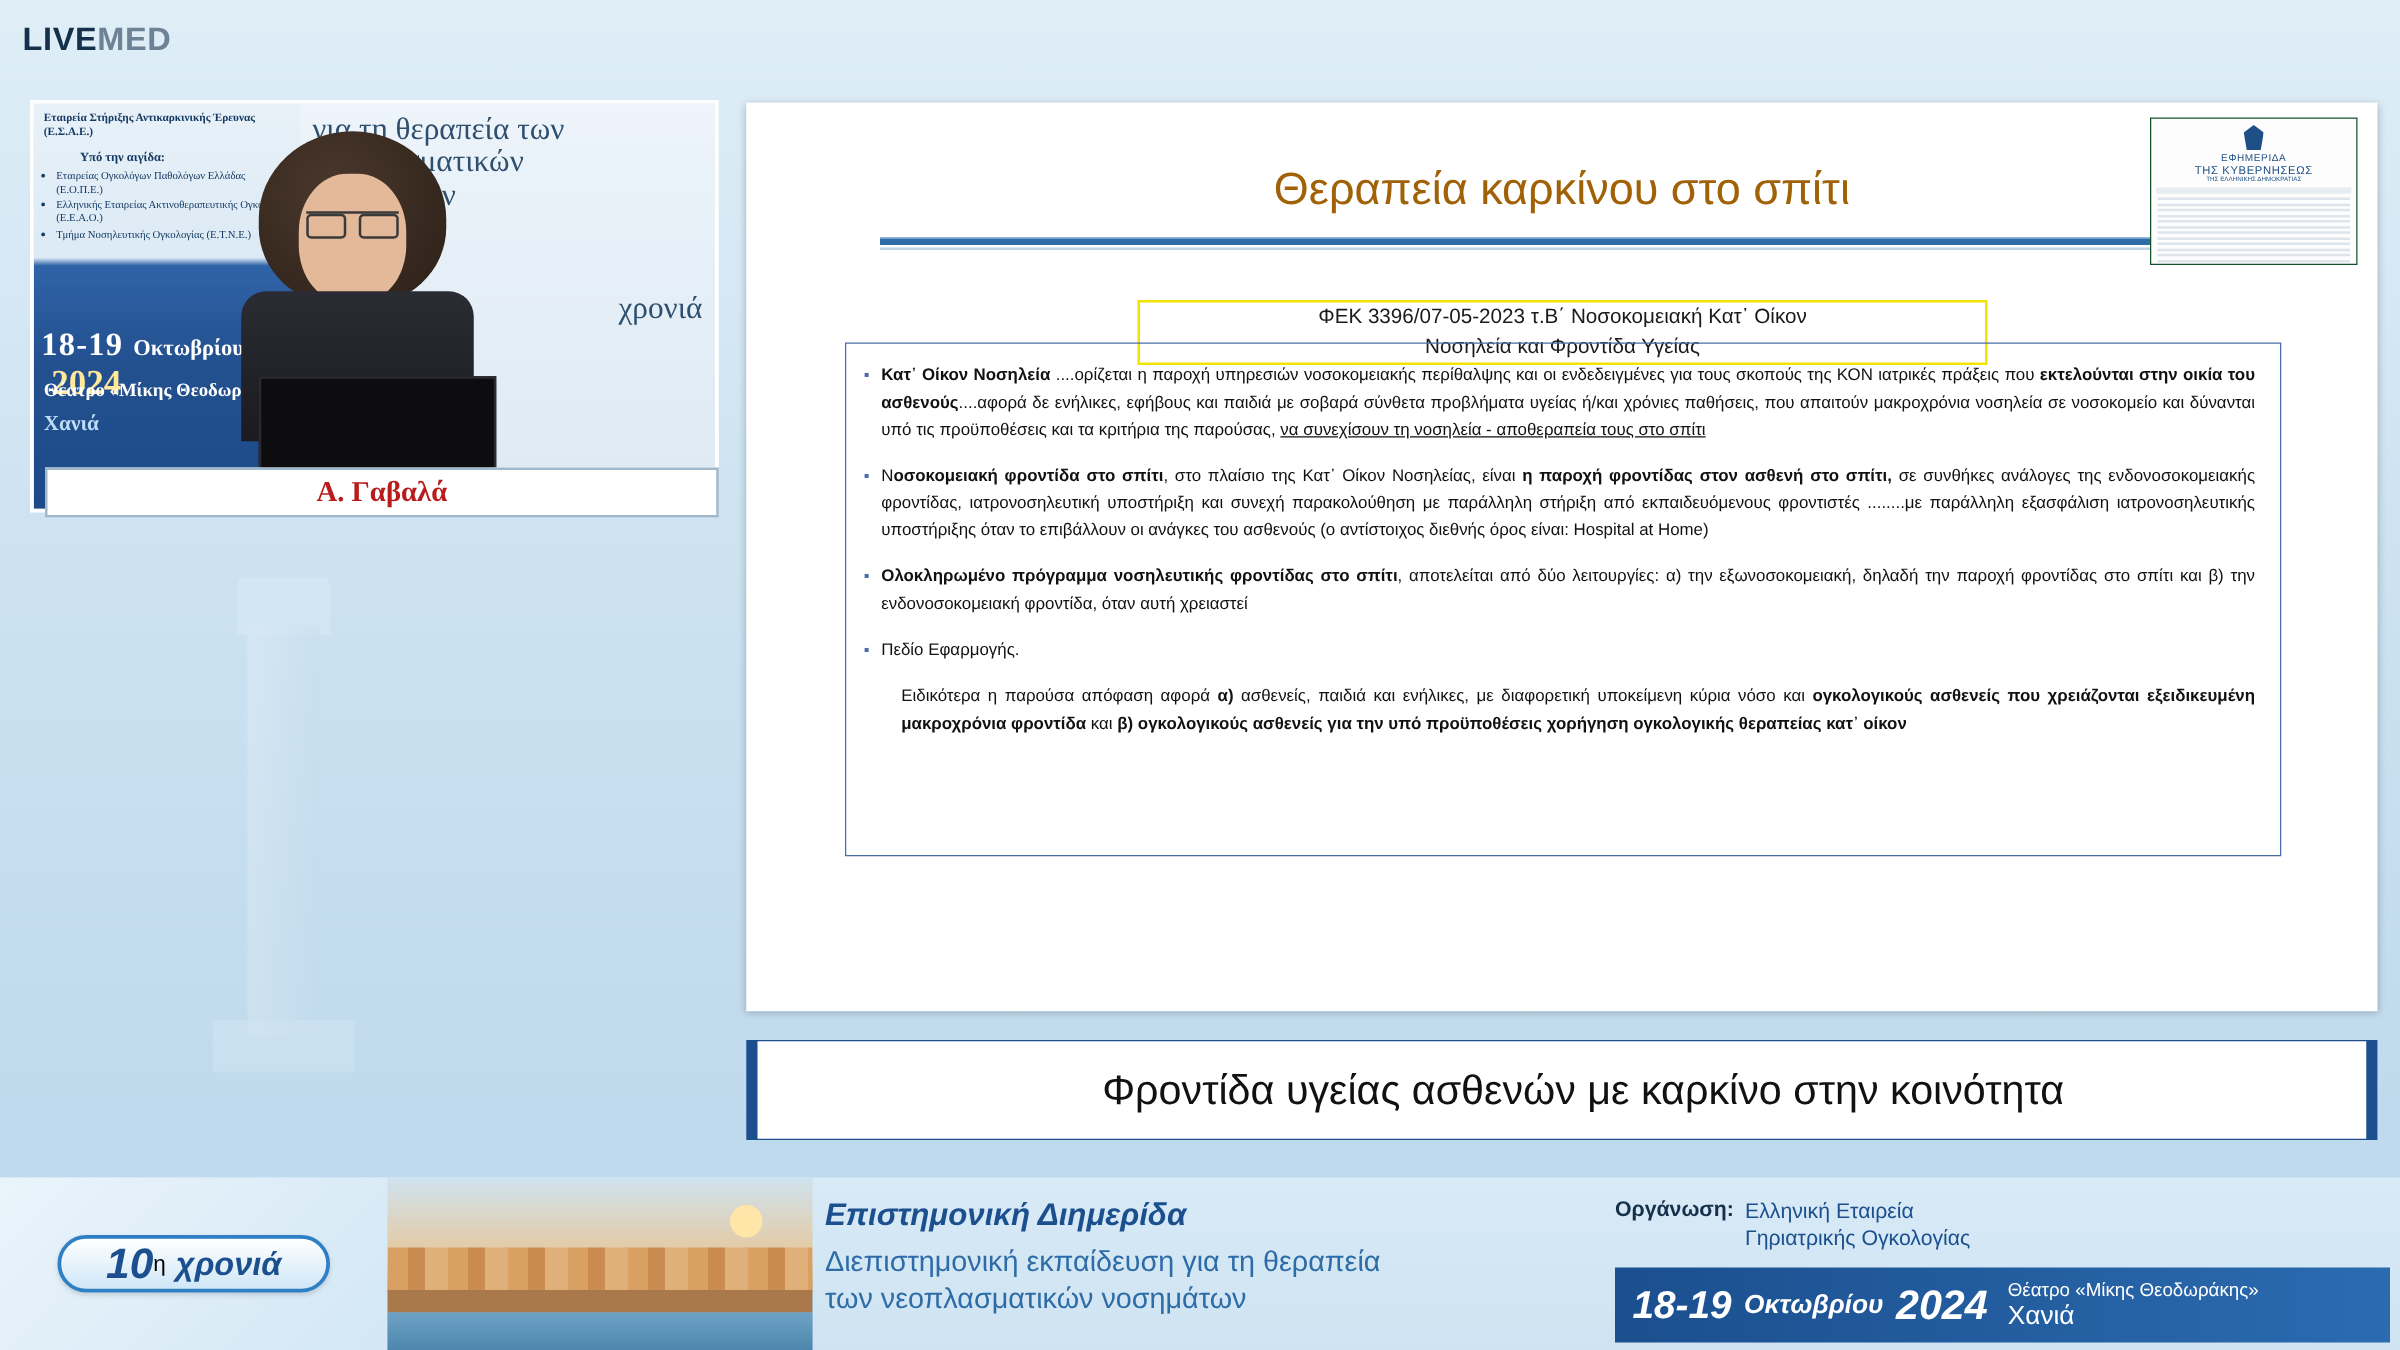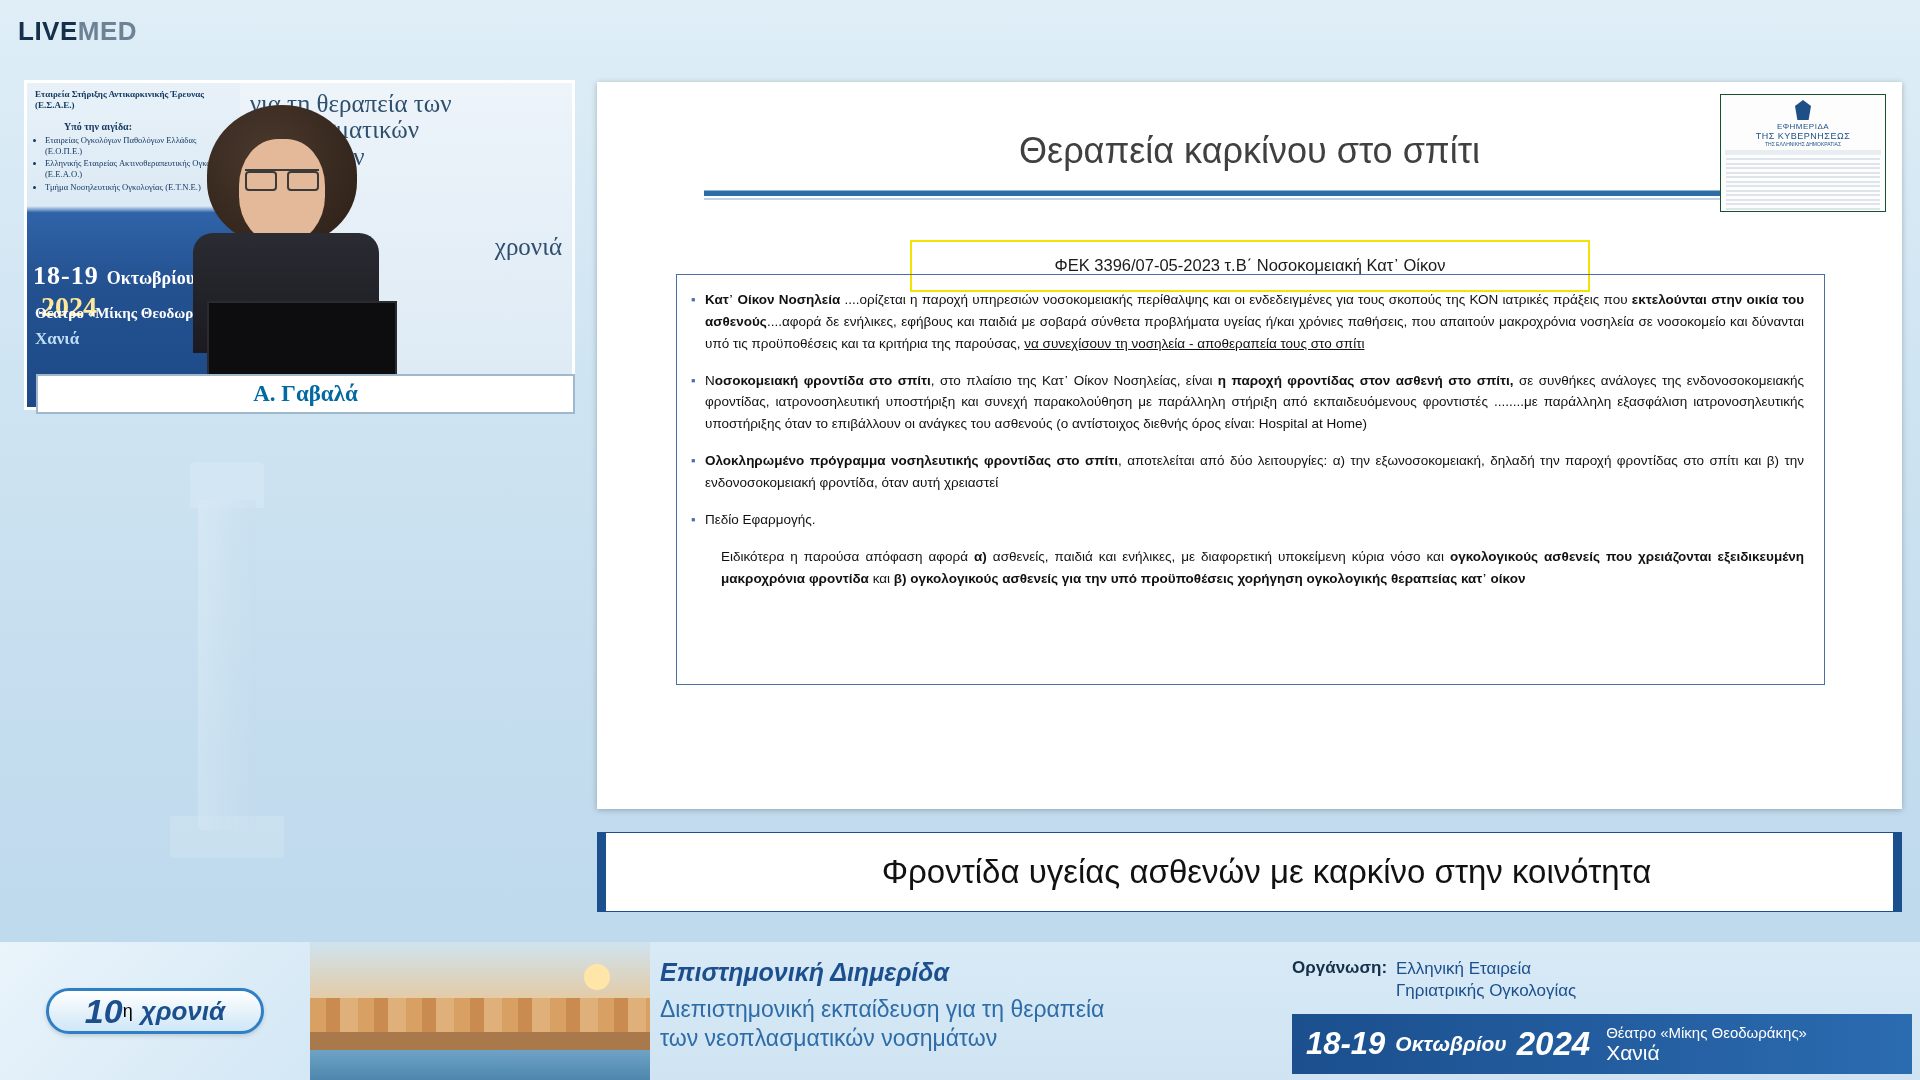--- a/index.html
+++ b/index.html
@@ -129,34 +129,34 @@
   .sv-laptop {
     position: absolute; left: 20px; top: 196px; width: 190px; height: 112px;
     background: #0d0d10; border: 2px solid #2a2a2f;
   }
   .speaker-name {
     position: absolute; left: 24px; top: 294px;
     width: 539px; height: 40px;
     background: #ffffff;
     border: 2px solid #9fb8cc;
     display: flex; align-items: center; justify-content: center;
-    font-size: 23px; font-weight: bold; color: #0369a1;
+    font-size: 23px; font-weight: bold; color: #b91c1c;
   }
 
   
   .slide {
     position: absolute; left: 597px; top: 82px;
     width: 1305px; height: 727px;
     background: #ffffff;
     box-shadow: 0 1px 6px rgba(0,0,0,.25);
   }
   .slide-title {
     position: absolute; left: 0; right: 0; top: 48px;
     text-align: center;
-    font-size: 36px; color: #404040; font-weight: normal;
+    font-size: 36px; color: #a16207; font-weight: normal;
   }
   .slide-rule {
     position: absolute; left: 107px; right: 107px; top: 108px;
     height: 6px;
     background: #2e6ca8;
     border-top: 1px solid #8fb4d6;
   }
   .slide-rule2 {
     position: absolute; left: 107px; right: 107px; top: 116px;
     height: 2px; background: #bdd3e6;
@@ -361,20 +361,21 @@
         <div></div>
         <div></div>
         <div></div>
         <div></div>
     </div>
   </div>
 
   <div class="fek-box">
     <div>
       <div>ΦΕΚ  3396/07-05-2023 τ.Β΄ Νοσοκομειακή  Κατ᾿ Οίκον</div>
+      <div>Νοσηλεία  και  Φροντίδα  Υγείας</div>
     </div>
   </div>
 
   <div class="body-box">
     <div id="bullets">
         <div class="bullet-row">
           <div class="bullet-mark">▪</div>
           <div class="bullet-text"><span class="b">Κατ᾿ Οίκον Νοσηλεία</span><span> ....ορίζεται η παροχή υπηρεσιών νοσοκομειακής περίθαλψης και οι ενδεδειγμένες για τους σκοπούς της ΚΟΝ ιατρικές πράξεις που </span><span class="b">εκτελούνται στην οικία του ασθενούς</span><span>....αφορά δε ενήλικες, εφήβους και παιδιά με σοβαρά σύνθετα προβλήματα υγείας ή/και χρόνιες παθήσεις, που απαιτούν μακροχρόνια νοσηλεία σε νοσοκομείο και δύνανται υπό τις προϋποθέσεις και τα κριτήρια της παρούσας, </span><span class="u">να συνεχίσουν τη νοσηλεία - αποθεραπεία τους στο σπίτι</span></div>
         </div>
         <div class="bullet-row">

